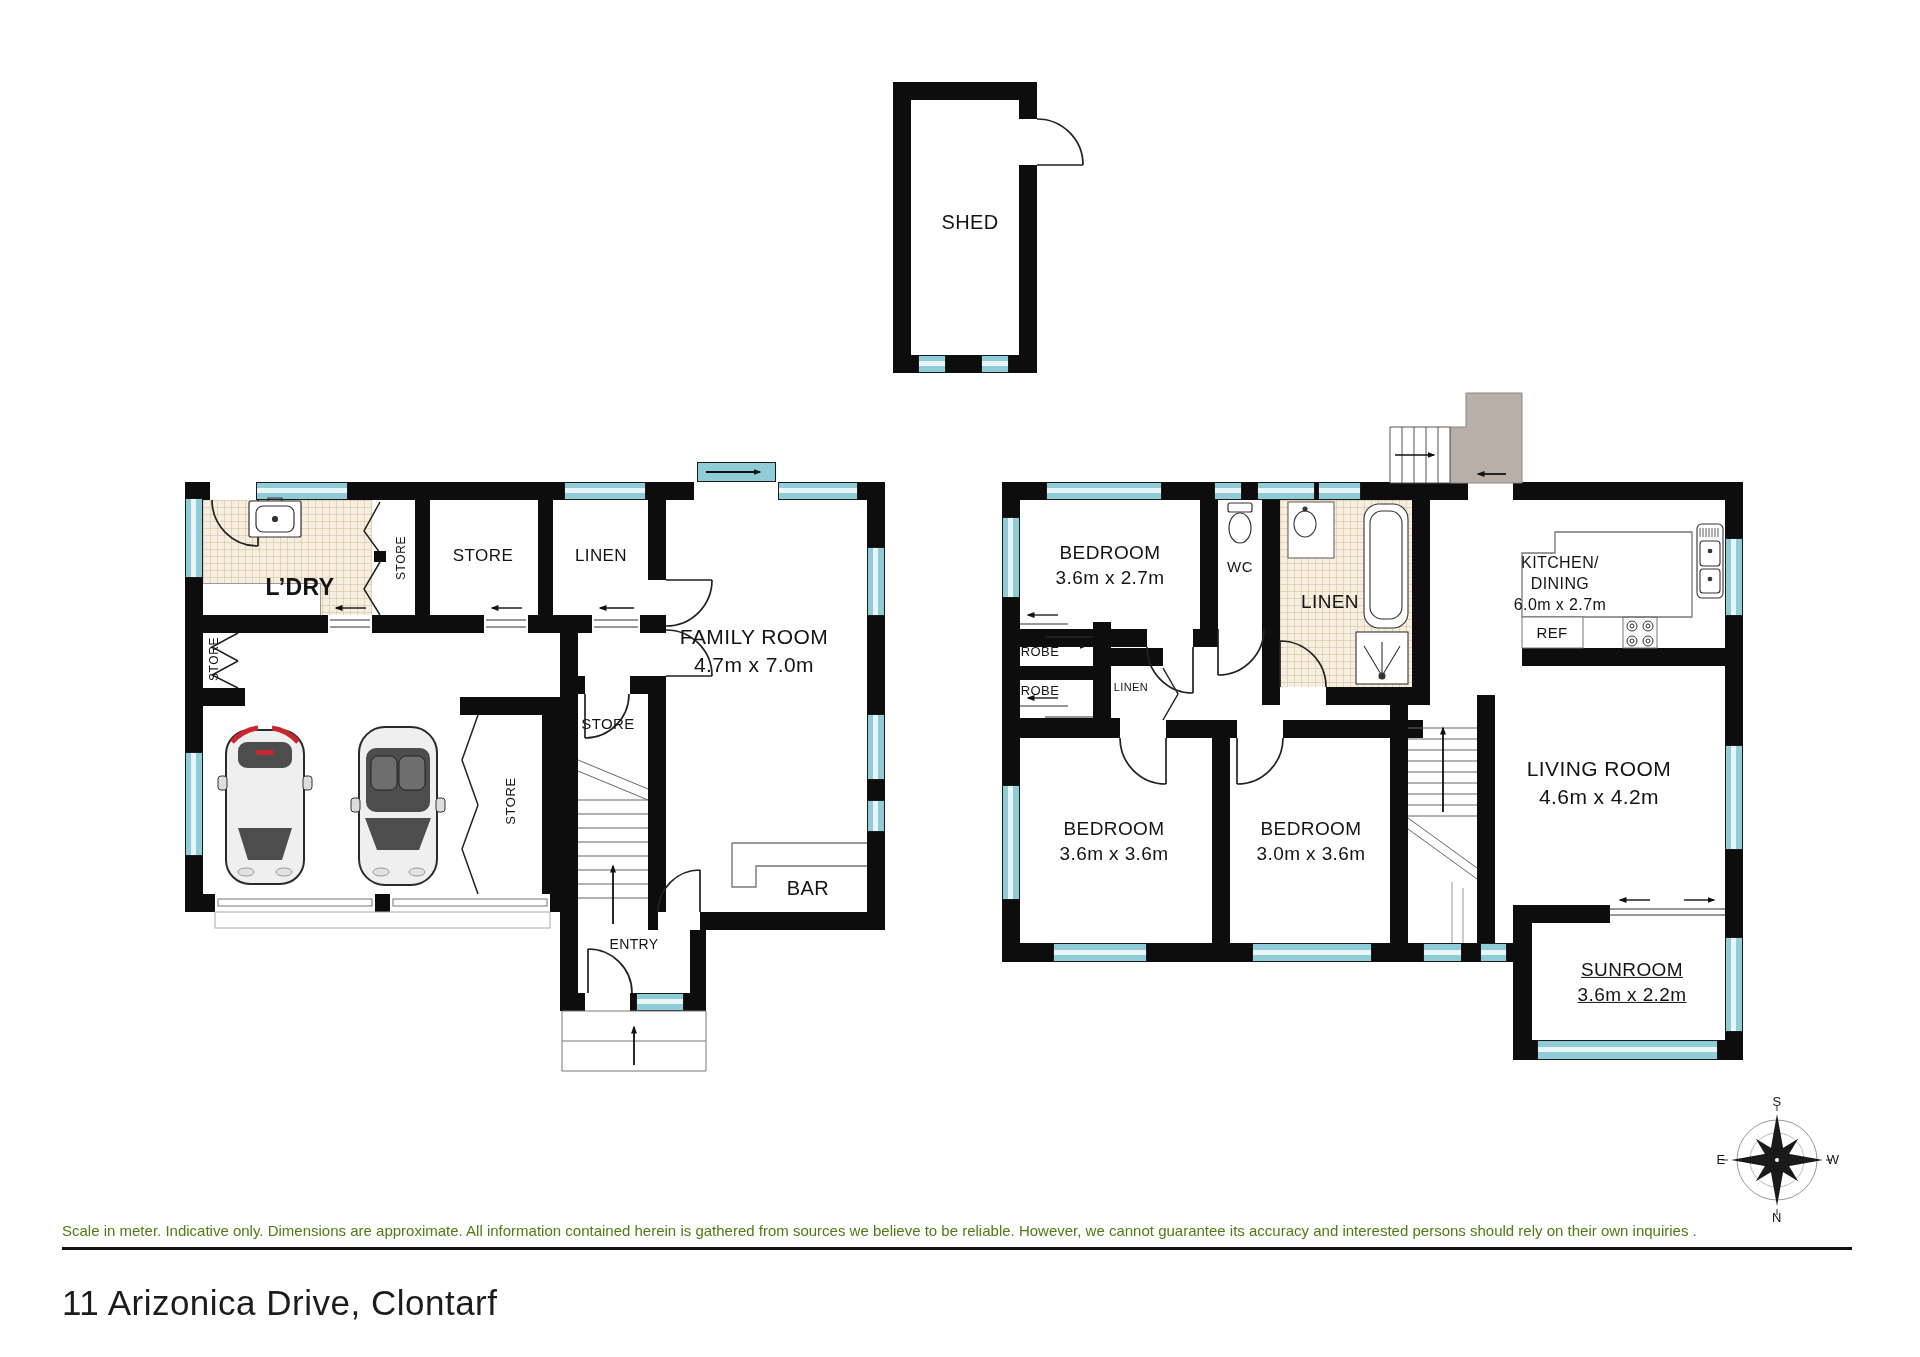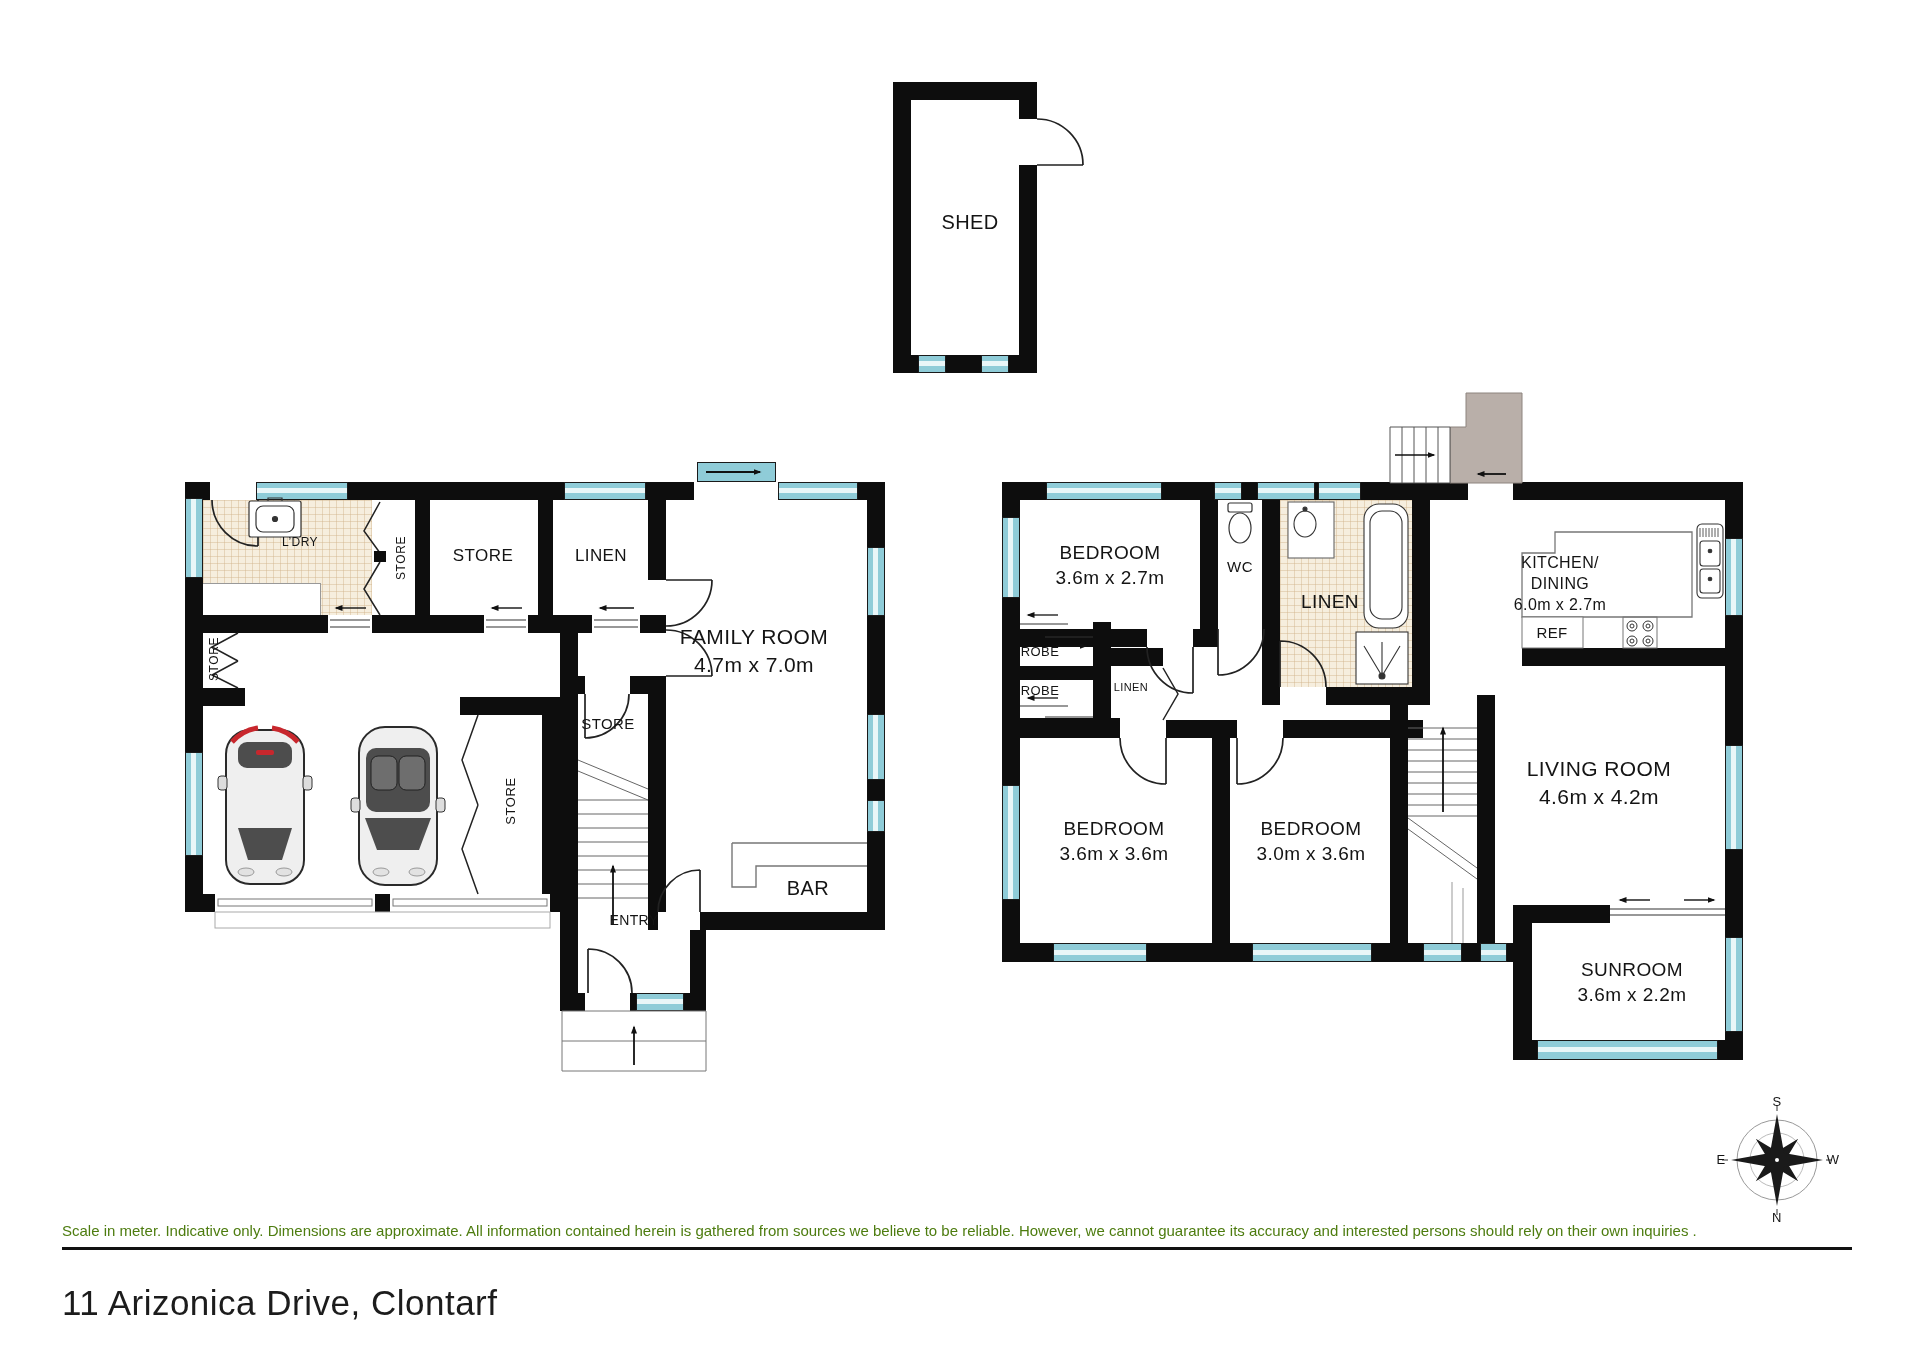--- a/index.html
+++ b/index.html
@@ -194,33 +194,33 @@
   <svg class="overlay" style="left:1712px;top:1095px;" width="130" height="130" viewBox="-65 -65 130 130">
     <circle r="40" fill="none" stroke="#999"></circle>
     <circle r="27" fill="none" stroke="#bbb"></circle>
     <path d="M0,-30 L6,-6 L30,0 L6,6 L0,30 L-6,6 L-30,0 L-6,-6 Z" transform="rotate(45)" fill="#1a1a1a"></path>
     <path d="M0,-46 L7,-7 L46,0 L7,7 L0,46 L-7,7 L-46,0 L-7,-7 Z" fill="#1a1a1a"></path>
     <circle r="2" fill="#fff"></circle>
     <path d="M0,-55 V-49 M0,49 V55 M-55,0 H-49 M49,0 H55" stroke="#333"></path>
   </svg>
 
   <div class="lbl" style="left:970px;top:222px;font-size:20px;">SHED</div>
-  <div class="lbl" style="left:300px;top:543px;font-size:12px;">L’DRY</div>
+  <div class="lbl" style="left:300px;top:587px;font-size:23px;font-weight:bold;">L’DRY</div>
   <div class="vert" style="left:401px;top:558px;font-size:12px;">STORE</div>
   <div class="lbl" style="left:483px;top:556px;font-size:17px;">STORE</div>
   <div class="lbl" style="left:601px;top:556px;font-size:17px;">LINEN</div>
   <div class="vert" style="left:214px;top:659px;font-size:12px;">STORE</div>
   <div class="vert" style="left:510px;top:801px;font-size:13px;">STORE</div>
   <div class="lbl" style="left:608px;top:724px;font-size:15px;">STORE</div>
   <div class="lbl" style="left:754px;top:651px;font-size:21px;">
     <div>FAMILY ROOM</div>
     <div>4.7m x 7.0m</div>
   </div>
   <div class="lbl" style="left:808px;top:888px;font-size:20px;">BAR</div>
-  <div class="lbl" style="left:634px;top:920px;font-size:14px;">ENTRY</div>
+  <div class="lbl" style="left:634px;top:944px;font-size:14px;">ENTRY</div>
   <div class="lbl" style="left:1110px;top:565px;font-size:19px;">
     <div>BEDROOM</div>
     <div>3.6m x 2.7m</div>
   </div>
   <div class="lbl" style="left:1240px;top:567px;font-size:15px;">WC</div>
   <div class="lbl" style="left:1330px;top:602px;font-size:19px;">LINEN</div>
   <div class="lbl" style="left:1560px;top:584px;font-size:16px;">
     <div>KITCHEN/</div>
     <div>DINING</div>
     <div>6.0m x 2.7m</div>
@@ -234,21 +234,21 @@
     <div>3.6m x 3.6m</div>
   </div>
   <div class="lbl" style="left:1311px;top:841px;font-size:19px;">
     <div>BEDROOM</div>
     <div>3.0m x 3.6m</div>
   </div>
   <div class="lbl" style="left:1599px;top:783px;font-size:21px;">
     <div>LIVING ROOM</div>
     <div>4.6m x 4.2m</div>
   </div>
-  <div class="lbl" style="left:1632px;top:982px;font-size:19px;">
+  <div class="lbl" style="left:1632px;top:982px;font-size:19px;text-decoration:underline;">
     <div>SUNROOM</div>
     <div>3.6m x 2.2m</div>
   </div>
 
   <div class="lbl" style="left:1777px;top:1102px;font-size:13px;">S</div>
   <div class="lbl" style="left:1777px;top:1218px;font-size:13px;">N</div>
   <div class="lbl" style="left:1721px;top:1160px;font-size:13px;">E</div>
   <div class="lbl" style="left:1833px;top:1160px;font-size:13px;">W</div>
 
   <div class="note" style="left:62px;top:1222px;font-size:15px;">Scale in meter. Indicative only. Dimensions are approximate. All information contained herein is gathered from sources we believe to be reliable. However, we cannot guarantee its accuracy and interested persons should rely on their own inquiries .</div>

